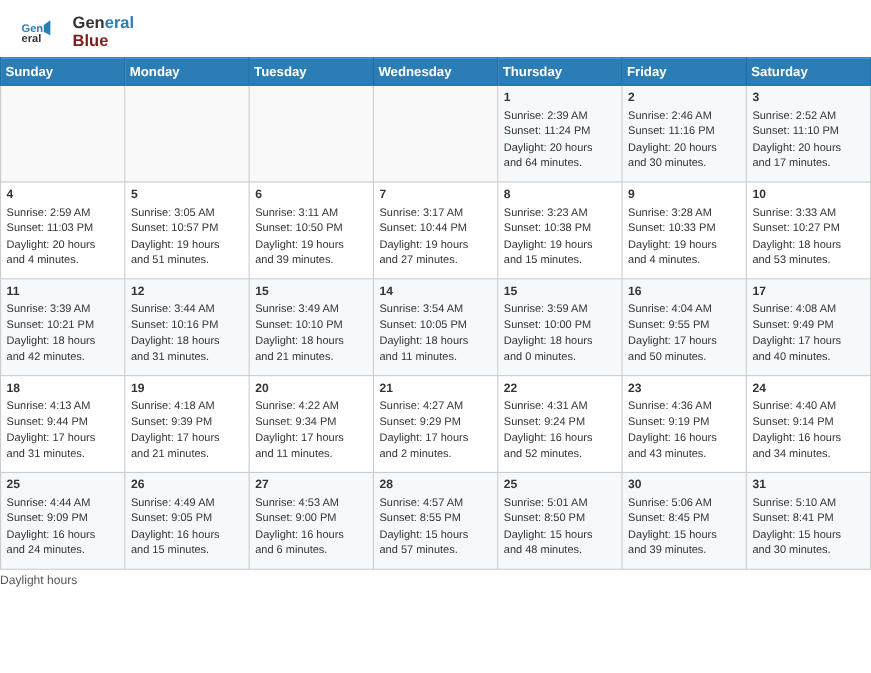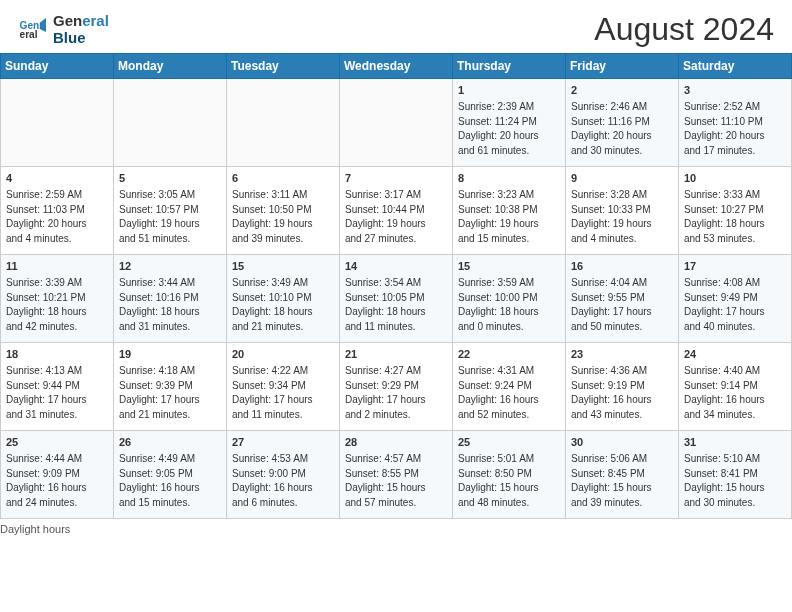--- a/index.html
+++ b/index.html
@@ -12,21 +12,21 @@
     }
     .header {
       display: flex;
       justify-content: space-between;
       align-items: flex-start;
       padding: 12px 18px 6px 18px;
     }
     .logo {
       display: flex;
       align-items: center;
-      gap: 7px;
+      gap: 20px;
     }
     .logo-icon {
       width: 28px;
       height: 28px;
     }
     .title-area {
       text-align: right;
     }
     .month-year {
       font-size: 32px;
@@ -90,25 +90,24 @@
 
 <div class="header">
   <div class="logo">
     <svg class="logo-icon" viewBox="0 0 36 36">
       <text x="2" y="18" font-size="13" font-weight="bold" fill="#2a7db5">Gen</text>
       <text x="2" y="30" font-size="13" font-weight="bold" fill="#333">eral</text>
       <polygon points="28,10 36,4 36,22 28,18" fill="#2a7db5"></polygon>
     </svg>
     <div>
       <div style="font-size:15px;font-weight:bold;color:#333;">Gen<span style="color:#2a7db5;">eral</span></div>
-      <div style="font-size:15px;font-weight:bold;color:#0c4a6e;">Blue</div>
+      <div style="font-size:15px;font-weight:bold;color:#7f1d1d;">Blue</div>
     </div>
   </div>
   <div class="title-area">
-    <div class="month-year">August 2024</div>
   </div>
 </div>
 
 <table class="calendar">
   <thead>
     <tr>
     <th>Sunday</th>
         <th>Monday</th>
         <th>Tuesday</th>
         <th>Wednesday</th>
@@ -121,21 +120,21 @@
   <tr>
         <td class="empty-cell"></td>
         <td class="empty-cell"></td>
         <td class="empty-cell"></td>
         <td class="empty-cell"></td>
         <td>
           <span class="day-num">1</span>
           <div>Sunrise: 2:39 AM</div>
           <div>Sunset: 11:24 PM</div>
           <div>Daylight: 20 hours</div>
-          <div>and 61 minutes.</div>
+          <div>and 64 minutes.</div>
         </td>
         <td>
           <span class="day-num">2</span>
           <div>Sunrise: 2:46 AM</div>
           <div>Sunset: 11:16 PM</div>
           <div>Daylight: 20 hours</div>
           <div>and 30 minutes.</div>
         </td>
         <td>
           <span class="day-num">3</span>

